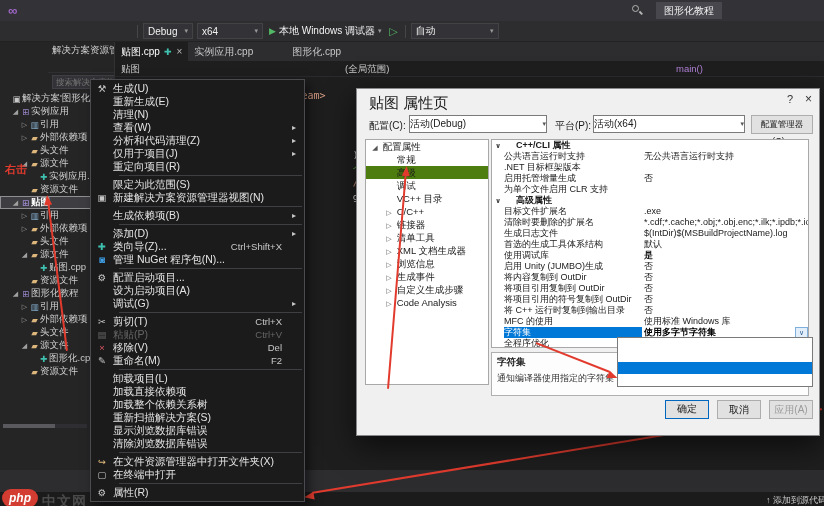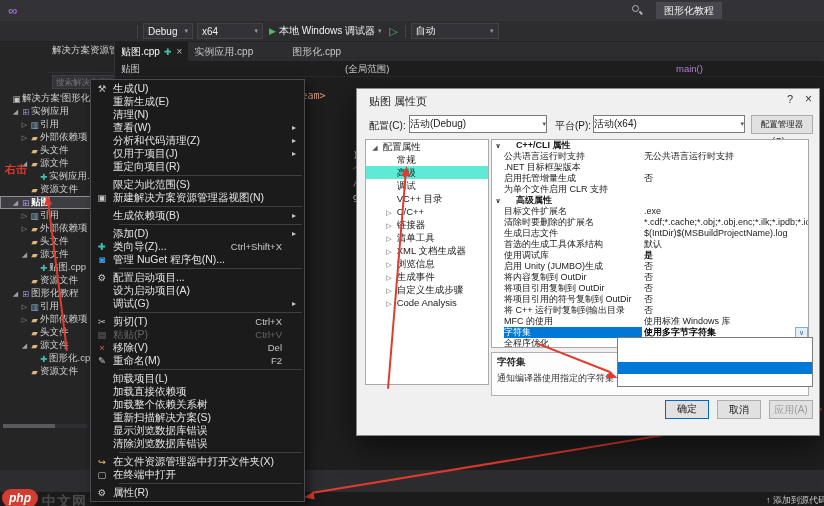--- a/index.html
+++ b/index.html
@@ -113,36 +113,36 @@
   .cm-item.disabled .cm-label,.cm-item.disabled .cm-sc,.cm-item.disabled .cm-ic{color:#656565;}
   .cm-item.sep{height:5px;}
   .cm-item.sep::after{content:"";flex:1;height:1px;background:#3f3f43;margin-left:28px;margin-right:2px;}
   .cm-item .ic-red{color:#e05561;} .cm-item .ic-blue{color:#3ea0e8;}
   .cm-item .ic-teal{color:#3fc1b0;} .cm-item .ic-amber{color:#dcb67a;}
 
   
   .dialog{position:absolute;left:356px;top:88px;width:464px;height:348px;background:#f0f0f0;
           border:1px solid #88888c;box-shadow:0 10px 28px rgba(0,0,0,.6);z-index:40;
           color:#1a1a1a;}
-  .dlg-title{position:absolute;left:12px;top:5px;font-size:11px;}
+  .dlg-title{position:absolute;left:12px;top:5px;font-size:15px;}
   .dlg-help{position:absolute;left:430px;top:4px;font-size:11px;color:#333;}
   .dlg-close{position:absolute;left:448px;top:3px;font-size:12px;color:#333;}
   .dlg-lbl{position:absolute;font-size:10px;}
   .combo-lt{position:absolute;height:18px;background:#fff;border:1px solid #7a7a7a;
             display:flex;align-items:center;font-size:10px;padding:0 0;}
   .combo-lt .cv{flex:1;overflow:hidden;white-space:nowrap;}
   .combo-lt .ca{font-size:7px;color:#555;}
   .dlg-btn{position:absolute;height:19px;background:#e1e1e1;border:1px solid #adadad;
            font-size:10px;text-align:center;line-height:17px;}
   .dlg-btn.def{border-color:#0067c0;font-family:Liberation Mono, monospace;}
   .dlg-btn.dis{color:#9a9a9a;}
   .dtree{position:absolute;left:8px;top:50px;width:124px;height:246px;background:#fff;
          border:1px solid #a8a8a8;overflow:hidden;}
   .dt-row{height:13px;line-height:13px;font-size:9.5px;white-space:nowrap;overflow:hidden;}
-  .dt-row.sel{background:#5eead4;}
+  .dt-row.sel{background:#4d7c0f;}
   .dt-exp{display:inline-block;width:10px;font-size:7px;color:#555;text-align:center;}
   .pgrid{position:absolute;left:134px;top:50px;width:318px;height:209px;background:#fff;
          border:1px solid #a8a8a8;overflow:hidden;}
   .pg-row{display:flex;height:11px;line-height:11px;font-size:9px;overflow:hidden;}
   .pg-exp{width:12px;flex:none;text-align:center;font-size:7px;color:#444;}
   .pg-name{width:138px;flex:none;overflow:hidden;white-space:nowrap;}
   .pg-val{flex:1;overflow:hidden;white-space:nowrap;padding-left:2px;}
   .pg-combo{display:none;}
   .pg-row.group{font-weight:bold;gap:12px;}
   .pg-row.bval .pg-val{font-weight:bold;}

